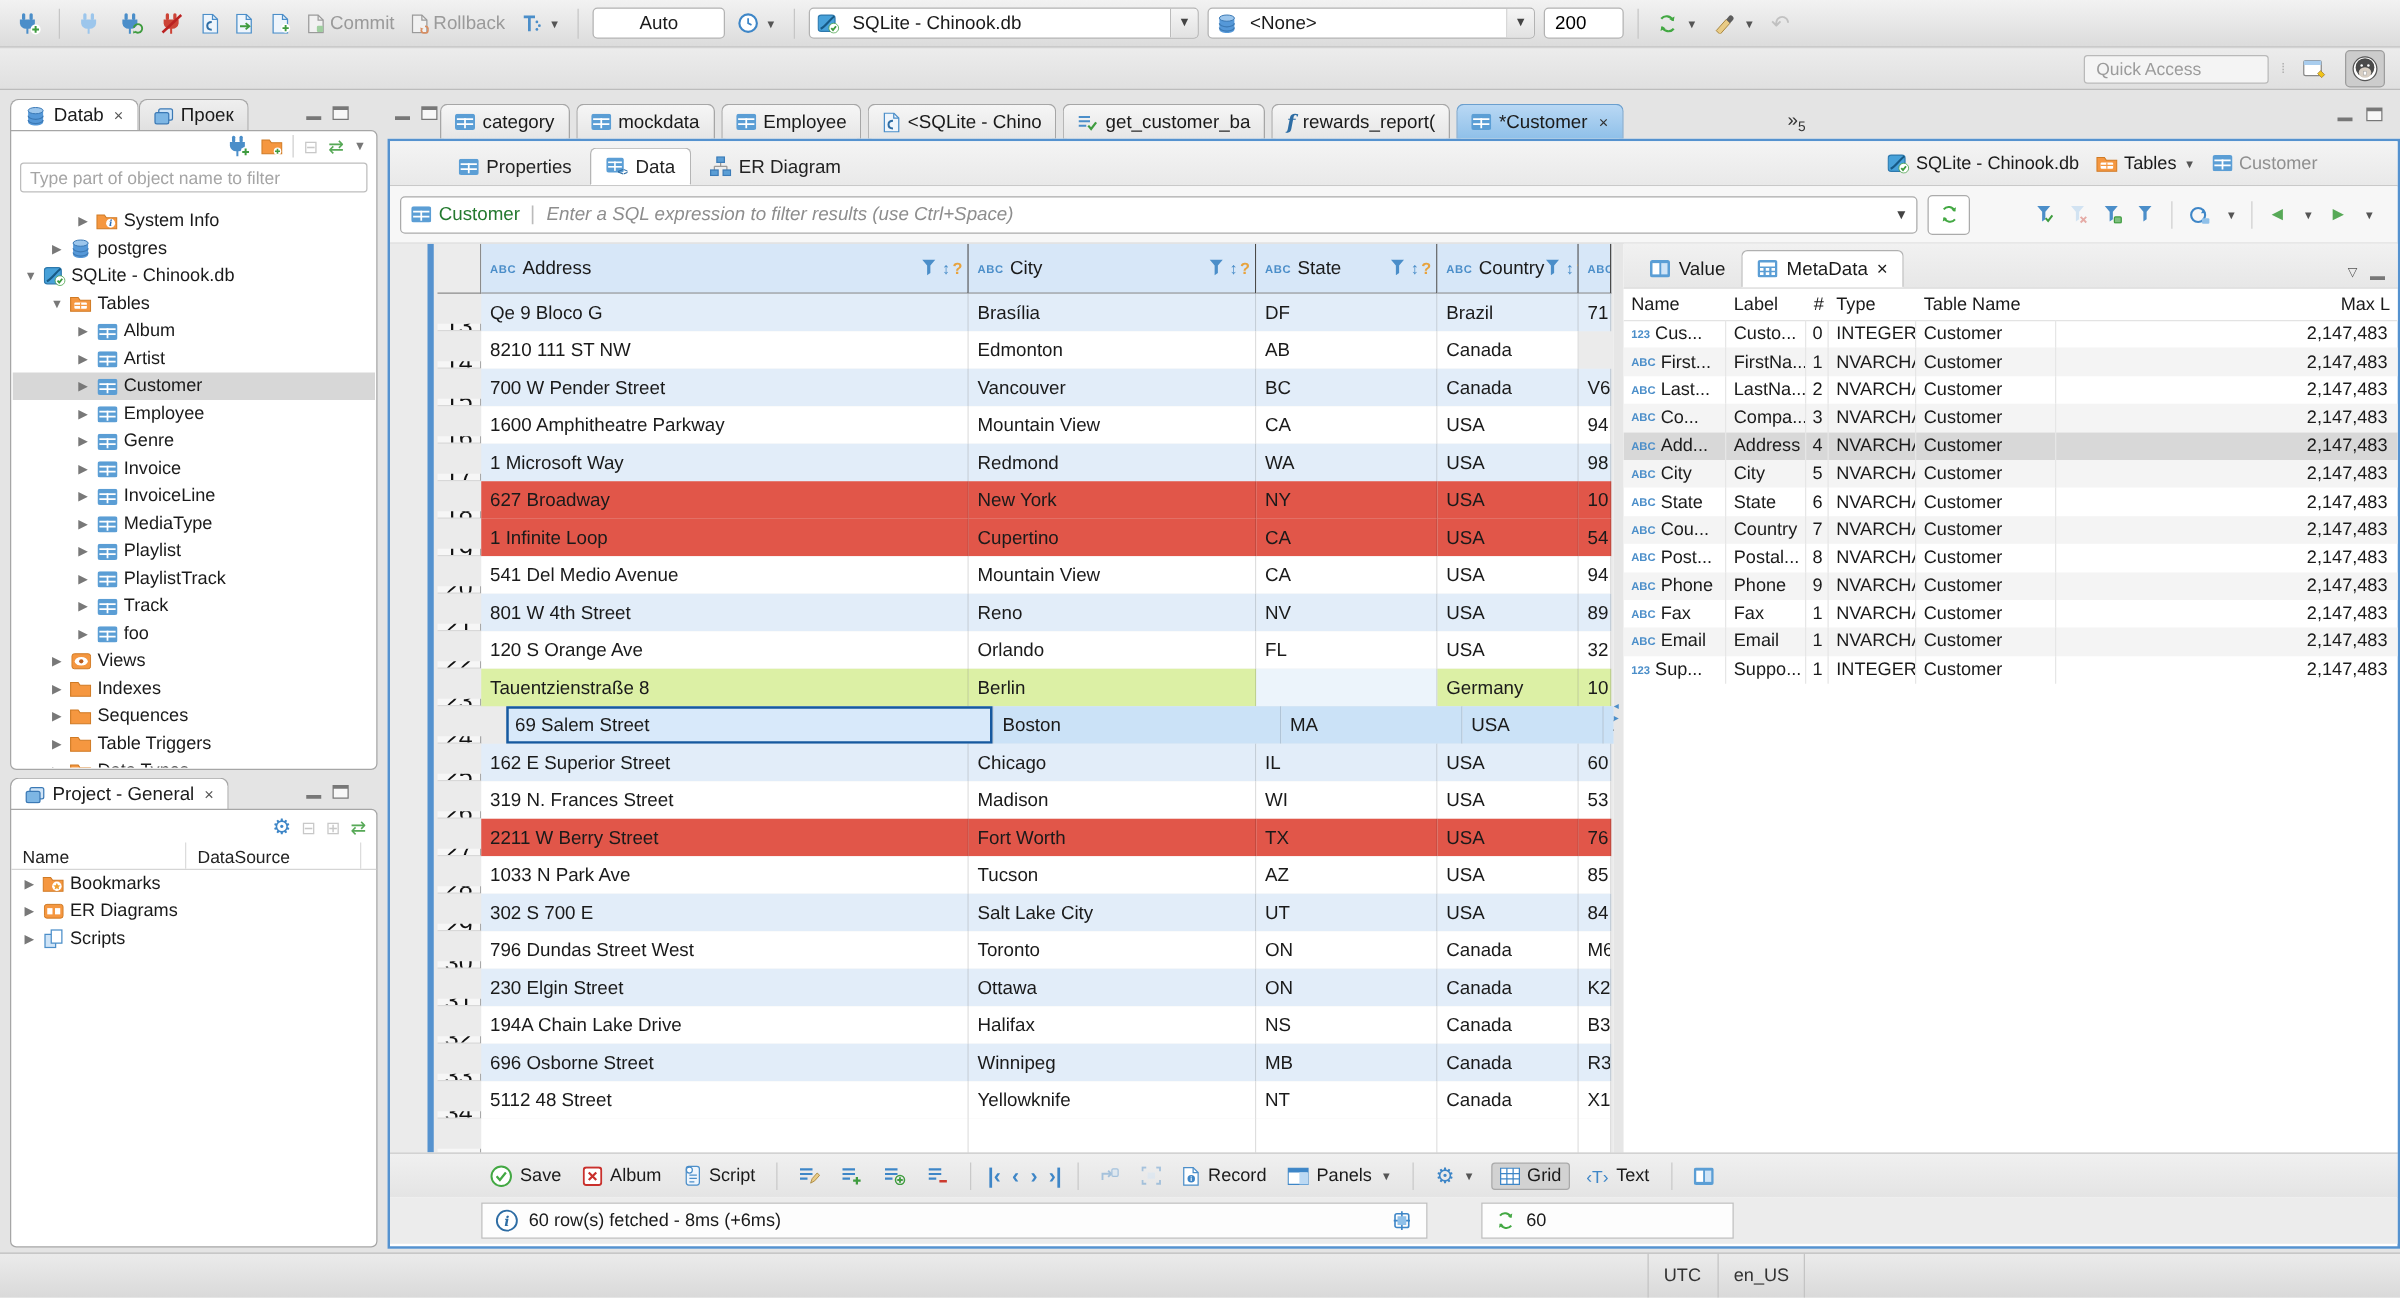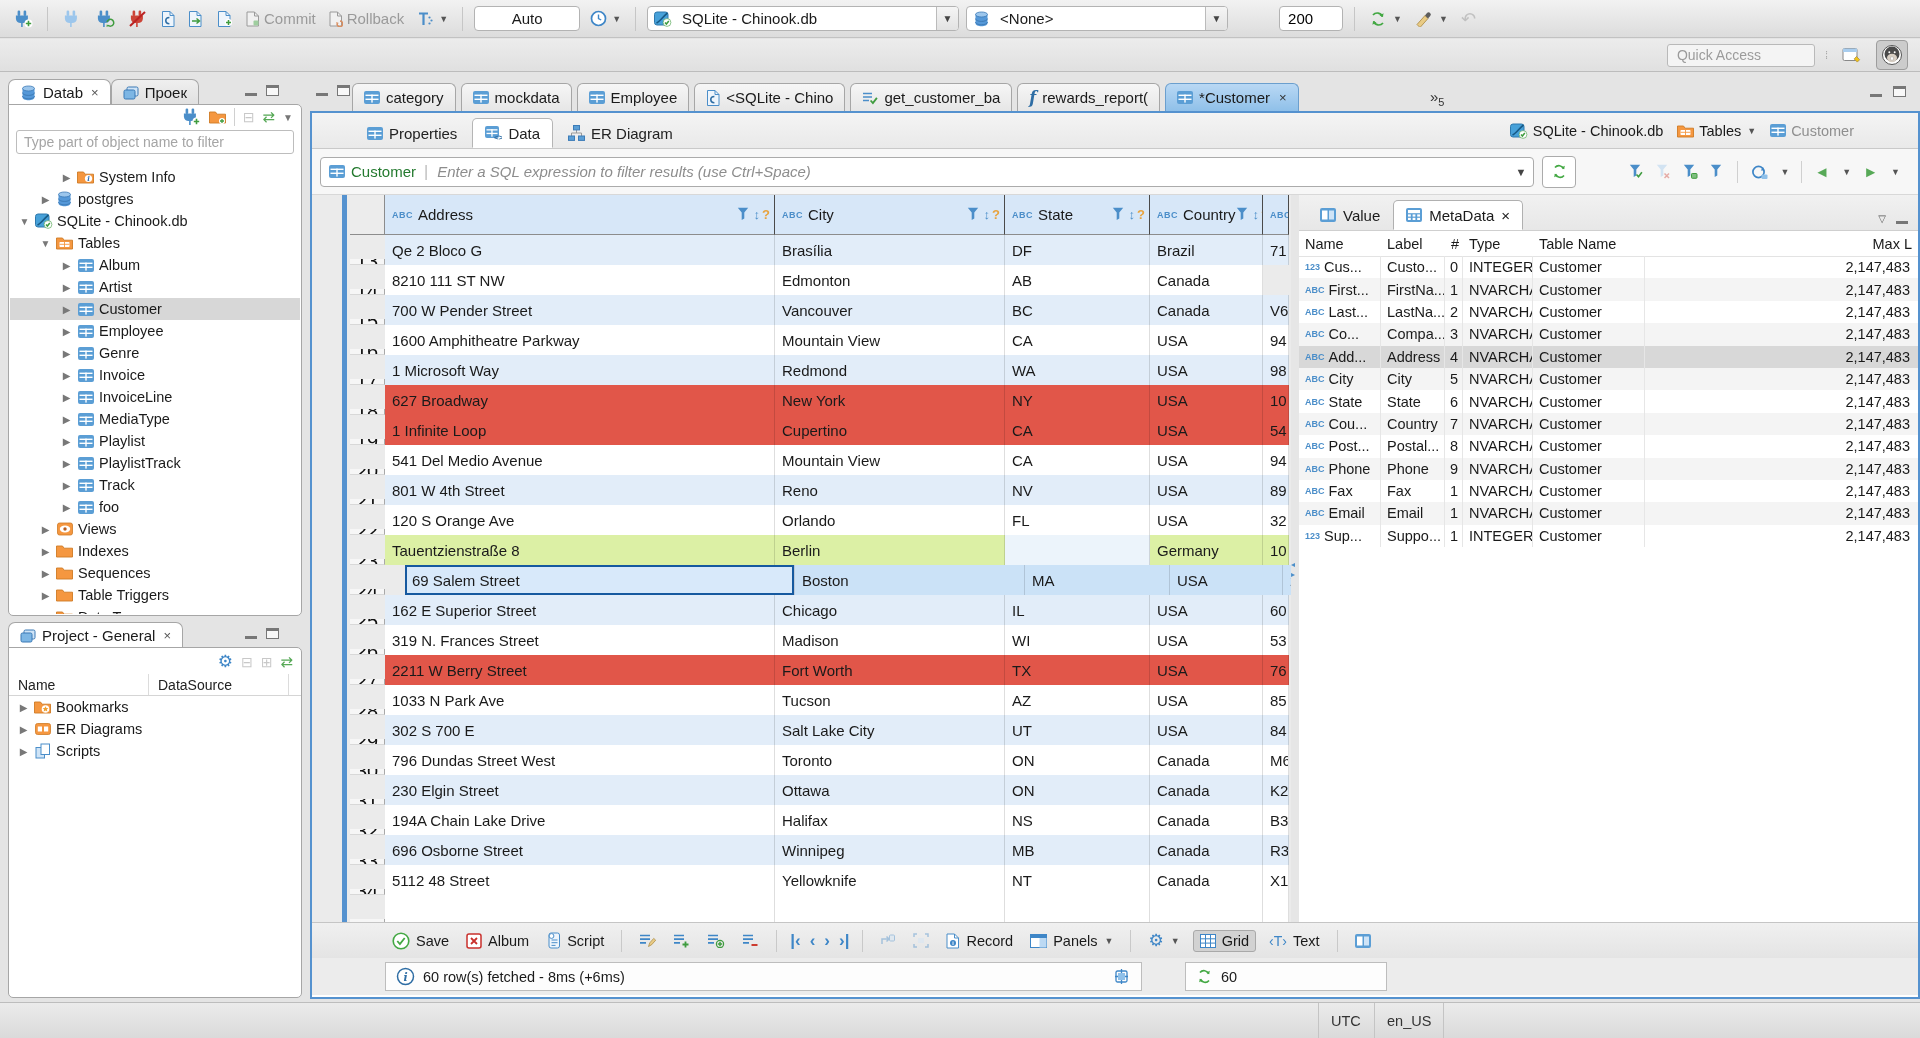--- a/index.html
+++ b/index.html
@@ -284,21 +284,21 @@
     <span style="margin-left:6px">
         <svg width="17" height="16" viewBox="0 0 17 16">
           <path d="M2.5,3.5 v9 c0,1.6 2.7,2.8 6,2.8 s6,-1.2 6,-2.8 v-9" fill="#5598d8"></path>
           <path d="M2.5,7.6 c0,1.6 2.7,2.8 6,2.8 s6,-1.2 6,-2.8 M2.5,11 c0,1.6 2.7,2.8 6,2.8 s6,-1.2 6,-2.8" stroke="#3b79b5" fill="none"></path>
           <ellipse cx="8.5" cy="3.5" rx="6" ry="2.5" fill="#9cc6ec" stroke="#3b79b5" stroke-width="0.8"></ellipse>
         </svg>
       </span>
     <span class="cval" style="flex:1">&lt;None&gt;</span>
     <span class="dd">▼</span>
   </span>
-  <input class="combo" style="width: 64px; padding: 0px 8px; margin-left: 44px;" value="200">
+  <input class="combo" style="width: 64px; padding: 0px 8px;" value="200">
   <span class="tsep"></span>
   <span class="tbtn">
     <span>
         <svg width="19" height="16" viewBox="0 0 19 16">
           <path d="M4,4 a5.5,5.5 0 0 1 9.4,1.6" stroke="#43a843" stroke-width="1.7" fill="none"></path>
           <path d="M14.6,2.2 l-0.7,3.8 -3.4,-1.6 z" fill="#43a843"></path>
           <path d="M14,12 a5.5,5.5 0 0 1 -9.4,-1.6" stroke="#43a843" stroke-width="1.7" fill="none"></path>
           <path d="M3.4,13.8 l0.7,-3.8 3.4,1.6 z" fill="#43a843"></path>
         </svg>
       </span>
@@ -973,21 +973,21 @@
             <span class="qi">?</span>
           </span>
         </div>
         <div class="gh" style="width: 26px;">
           <span class="abc">ABC</span>
         </div>
       </div>
     <div id="grid-body">
         <div class="grow r-blue">
           <div class="gc gnum" style="width: 35px;">13</div>
-          <div class="gc" style="width: 390px;">Qe 2 Bloco G</div>
+          <div class="gc" style="width: 390px;">Qe 9 Bloco G</div>
           <div class="gc" style="width: 230px;">Brasília</div>
           <div class="gc" style="width: 145px;">DF</div>
           <div class="gc" style="width: 113px;">Brazil</div>
           <div class="gc" style="width: 26px;">71</div>
         </div>
         <div class="grow r-white">
           <div class="gc gnum" style="width: 35px;">14</div>
           <div class="gc" style="width: 390px;">8210 111 ST NW</div>
           <div class="gc" style="width: 230px;">Edmonton</div>
           <div class="gc" style="width: 145px;">AB</div>

